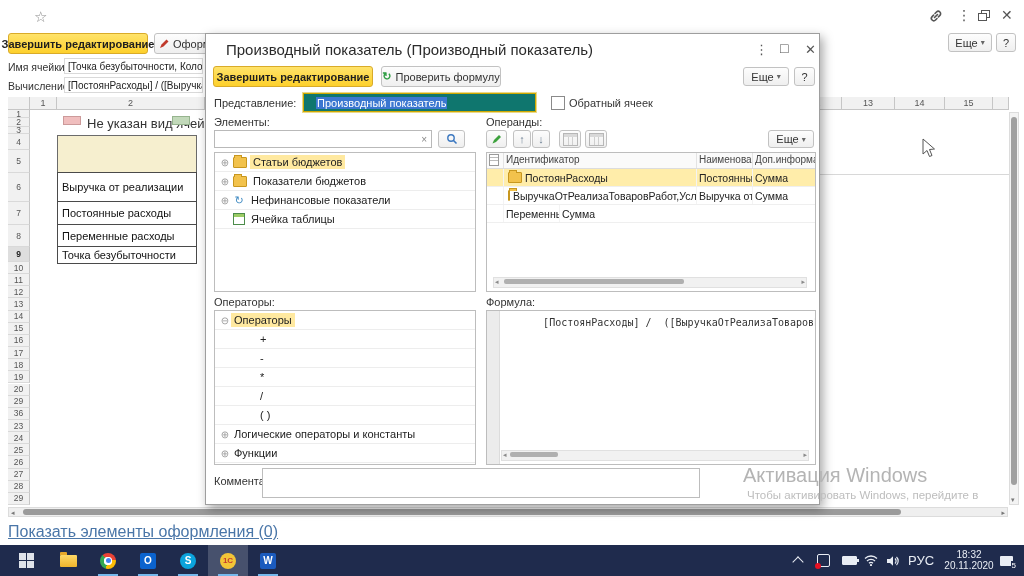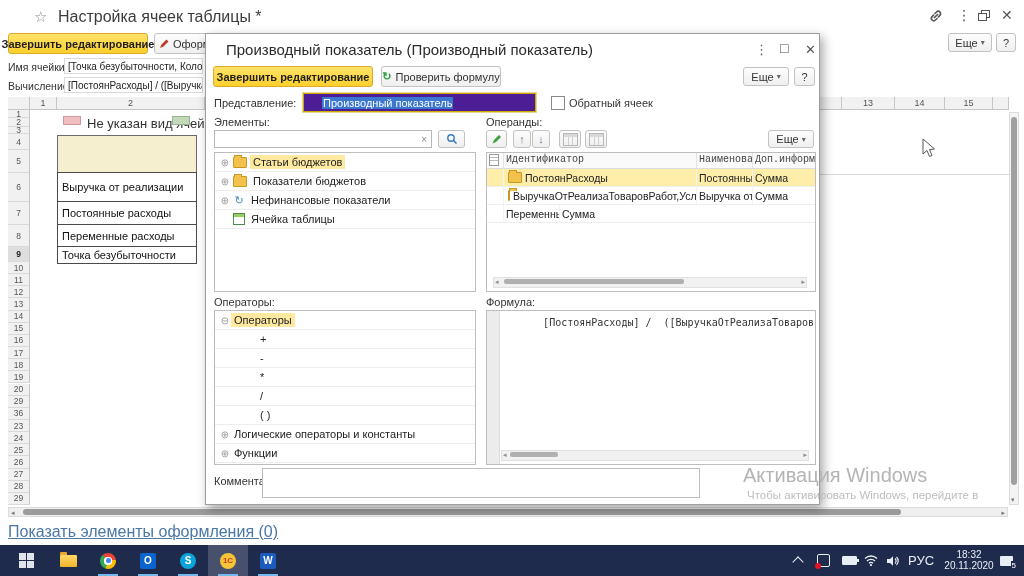--- a/index.html
+++ b/index.html
@@ -54,21 +54,21 @@
   .ic-folder::before{content:"";position:absolute;left:0;top:-3px;width:6px;height:2px;background:#f2c24c;border:1px solid #c8971f;border-bottom:none;}
   .ic-refresh{color:#3f8ac2;font-size:11px;width:12px;text-align:center;}
   .ic-cell{width:10px;height:10px;border:1px solid #4c8c4a;background:linear-gradient(#9ccc65 0 3px,#fff 3px);}
   .ic-doc{display:inline-block;width:8px;height:10px;border:1px solid #9a9a9a;background:
      linear-gradient(#fff 0 2px,#bbb 2px 3px,#fff 3px 5px,#bbb 5px 6px,#fff 6px);}
   .ic-grid{display:inline-block;width:13px;height:11px;border:1px solid #b7b7b7;background:
      linear-gradient(to bottom,#d9d9d9 0 3px,transparent 3px),
      linear-gradient(to right,transparent 0 4px,#cfcfcf 4px 5px,transparent 5px 8px,#cfcfcf 8px 9px,transparent 9px);}
   .searchin{border:1px solid #b9b9b9;background:#fff;display:flex;align-items:center;}
   .otable-h{display:flex;height:15px;background:#fafafa;border-bottom:1px solid #dcdcdc;font-size:10px;color:#444;}
-  .otable-h div{border-right:1px solid #e3e3e3;overflow:hidden;white-space:nowrap;padding:1px 2px;box-sizing:border-box;font-family:Liberation Mono, monospace;}
+  .otable-h div{border-right:1px solid #e3e3e3;overflow:hidden;white-space:nowrap;padding:1px 2px;box-sizing:border-box;}
   .orow{display:flex;height:17px;border-bottom:1px solid #efefef;font-size:10.5px;color:#222;align-items:center;}
   .orow div{overflow:hidden;white-space:nowrap;padding:0 2px;box-sizing:border-box;height:17px;display:flex;align-items:center;border-right:1px solid #f3f3f3;}
   .orow.sel{background:#ffedaa;}
   .mscroll{position:absolute;height:9px;background:#f1f1f1;border:1px solid #e0e0e0;}
   .mscroll .thumb{position:absolute;top:1px;height:5px;background:#b0b0b0;border-radius:2px;}
   .mscroll .arr{position:absolute;top:0;font-size:7px;color:#8a8a8a;}
   .formula{font-family:"DejaVu Sans Mono",monospace;font-size:10px;color:#333;white-space:pre;}
   .gutter{position:absolute;left:0;top:0;bottom:0;width:12px;background:#ececec;border-right:1px solid #dcdcdc;}
   .cb{position:absolute;width:12px;height:12px;border:1px solid #8a8a8a;background:#fff;}
   .selblue{background:#3b77d0;color:#fff;font-size:11px;padding:0 1px;white-space:nowrap;}
@@ -100,21 +100,20 @@
   .bubble{width:13px;height:10px;background:#e9edf4;border-radius:1px;position:relative;}
   .bubble::after{content:"";position:absolute;left:2px;bottom:-3px;border:3px solid transparent;border-top-color:#e9edf4;}
   .badge{position:absolute;right:-4px;bottom:-4px;font-size:8px;color:#fff;background:#1f2b4d;padding:0 1px;}
 </style>
 </head>
 <body>
 
 <div id="screen">
 
   <span class="abs star">☆</span>
-  <div class="abs app-title">Настройка ячеек таблицы *</div>
 
   <span class="abs winicons" style="left:928px;">
     <svg width="16" height="16" viewBox="0 0 16 16">
         <g stroke="#555" stroke-width="1.6" fill="none" stroke-linecap="round">
           <path d="M6.5 9.5 L9.5 6.5"></path>
           <path d="M7 5.5 L8.5 4 a2.4 2.4 0 0 1 3.4 3.4 L10.4 8.9"></path>
           <path d="M9 10.5 L7.5 12 a2.4 2.4 0 0 1 -3.4 -3.4 L5.6 7.1"></path>
         </g>
       </svg>
   </span>
@@ -230,21 +229,21 @@
       <span style="color:#2f9e44;font-weight:bold;margin-right:4px;">↻</span>
       <span>Проверить формулу</span>
     </div>
     <div class="btn" style="left:537px;top:33px;width:46px;height:19px;">
       <span>Еще</span>
         <span style="font-size:8px;margin-left:3px;color:#666;">▾</span>
     </div>
     <div class="btn" style="left:588px;top:33px;width:21px;height:19px;">?</div>
 
     <span class="lbl" style="left:8px;top:63px;">Представление:</span>
-    <div class="abs" style="left:97px;top:59px;width:233px;height:19px;border:1px solid #cfa900;box-shadow:0 0 0 1px #ead98a;background:#4c1d95;display:flex;align-items:center;padding-left:18px;">
+    <div class="abs" style="left:97px;top:59px;width:233px;height:19px;border:1px solid #cfa900;box-shadow:0 0 0 1px #ead98a;background:#0f766e;display:flex;align-items:center;padding-left:12px;">
       <span class="selblue">Производный показатель</span>
     </div>
     <span class="cb" style="left:345px;top:62px;"></span>
     <span class="lbl" style="left:363px;top:63px;">Обратный ячеек</span>
 
     <span class="lbl" style="left:8px;top:82px;">Элементы:</span>
     <span class="lbl" style="left:280px;top:82px;">Операнды:</span>
 
     <div class="abs searchin" style="left:8px;top:96px;width:218px;height:18px;">
       <span style="flex:1;"></span>

